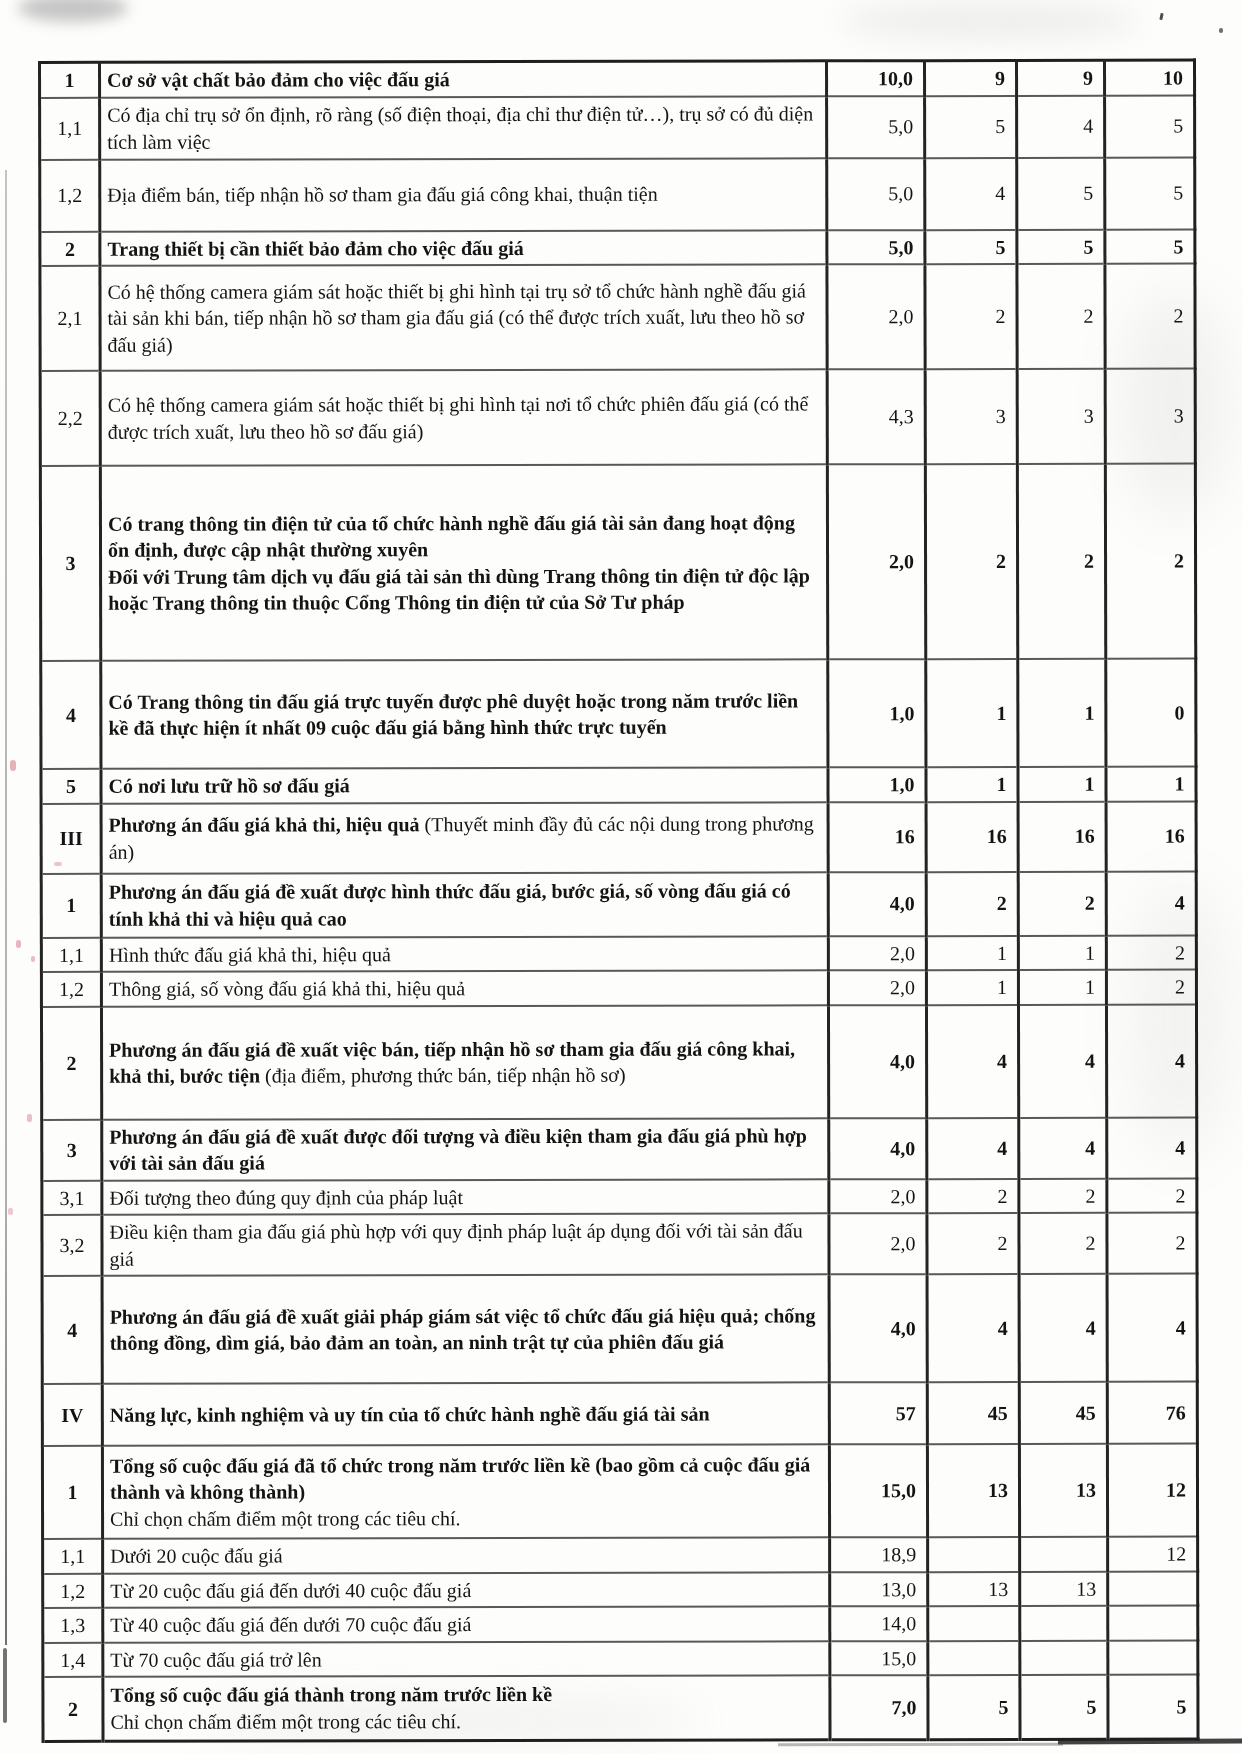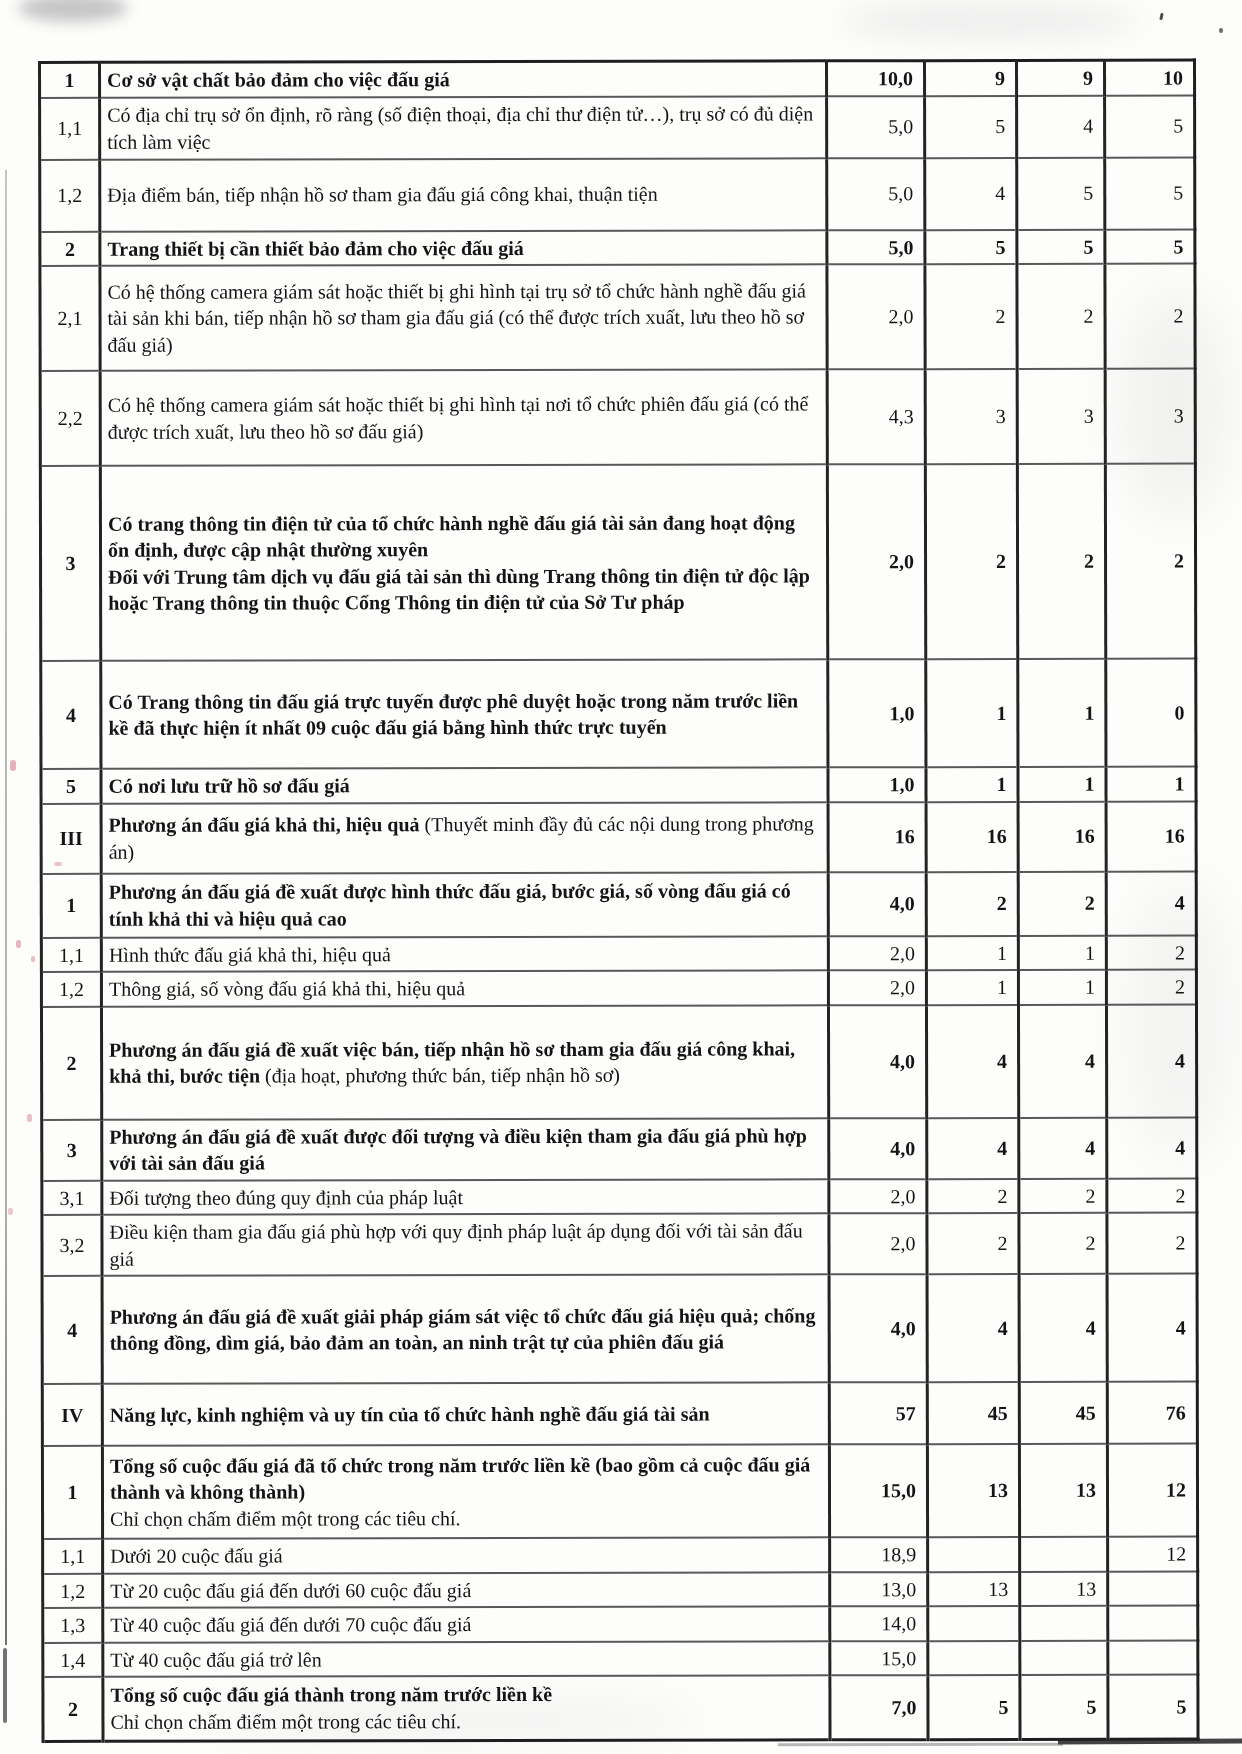--- a/index.html
+++ b/index.html
@@ -200,21 +200,21 @@
           <tr style="height: 30px;">
             <td class="no">1,2</td>
             <td class="desc"><span class="sr">Thông giá, số vòng đấu giá khả thi, hiệu quả</span></td>
             <td class="val">2,0</td>
             <td class="val">1</td>
             <td class="val">1</td>
             <td class="val">2</td>
           </tr>
           <tr class="hdr" style="height: 113px;">
             <td class="no">2</td>
-            <td class="desc"><span class="sb">Phương án đấu giá đề xuất việc bán, tiếp nhận hồ sơ tham gia đấu giá công khai, khả thi, bước tiện </span><span class="sr">(địa hoạt, phương thức bán, tiếp nhận hồ sơ)</span></td>
+            <td class="desc"><span class="sb">Phương án đấu giá đề xuất việc bán, tiếp nhận hồ sơ tham gia đấu giá công khai, khả thi, bước tiện </span><span class="sr">(địa điểm, phương thức bán, tiếp nhận hồ sơ)</span></td>
             <td class="val">4,0</td>
             <td class="val">4</td>
             <td class="val">4</td>
             <td class="val">4</td>
           </tr>
           <tr class="hdr" style="height: 60px;">
             <td class="no">3</td>
             <td class="desc"><span class="sb">Phương án đấu giá đề xuất được đối tượng và điều kiện tham gia đấu giá phù hợp với tài sản đấu giá</span></td>
             <td class="val">4,0</td>
             <td class="val">4</td>
@@ -264,37 +264,37 @@
           <tr style="height: 29px;">
             <td class="no">1,1</td>
             <td class="desc"><span class="sr">Dưới 20 cuộc đấu giá</span></td>
             <td class="val">18,9</td>
             <td class="val"></td>
             <td class="val"></td>
             <td class="val">12</td>
           </tr>
           <tr style="height: 30px;">
             <td class="no">1,2</td>
-            <td class="desc"><span class="sr">Từ 20 cuộc đấu giá đến dưới 60 cuộc đấu giá</span></td>
+            <td class="desc"><span class="sr">Từ 20 cuộc đấu giá đến dưới 40 cuộc đấu giá</span></td>
             <td class="val">13,0</td>
             <td class="val">13</td>
             <td class="val">13</td>
             <td class="val"></td>
           </tr>
           <tr style="height: 30px;">
             <td class="no">1,3</td>
             <td class="desc"><span class="sr">Từ 40 cuộc đấu giá đến dưới 70 cuộc đấu giá</span></td>
             <td class="val">14,0</td>
             <td class="val"></td>
             <td class="val"></td>
             <td class="val"></td>
           </tr>
           <tr style="height: 31px;">
             <td class="no">1,4</td>
-            <td class="desc"><span class="sr">Từ 40 cuộc đấu giá trở lên</span></td>
+            <td class="desc"><span class="sr">Từ 70 cuộc đấu giá trở lên</span></td>
             <td class="val">15,0</td>
             <td class="val"></td>
             <td class="val"></td>
             <td class="val"></td>
           </tr>
           <tr class="hdr" style="height: 64px;">
             <td class="no">2</td>
             <td class="desc"><span class="sb">Tổng số cuộc đấu giá thành trong năm trước liền kề</span><br><span class="sr">Chỉ chọn chấm điểm một trong các tiêu chí.</span></td>
             <td class="val">7,0</td>
             <td class="val">5</td>

